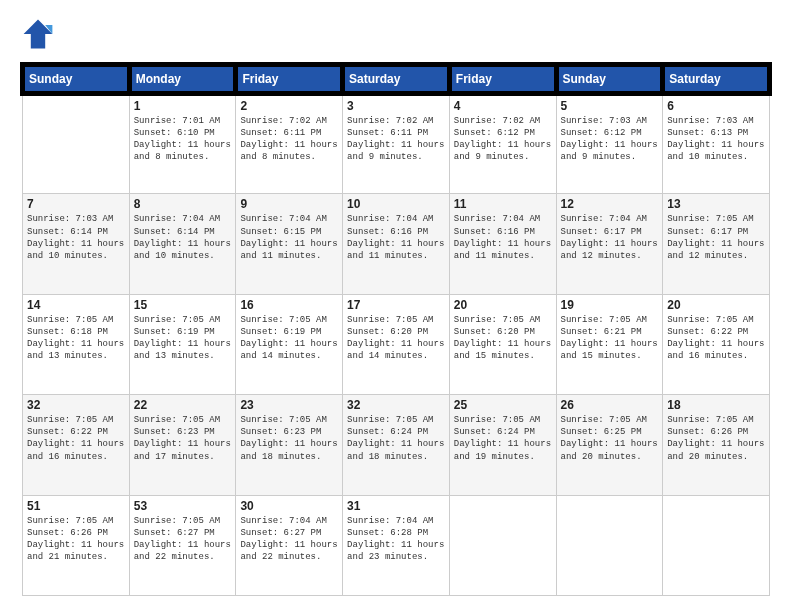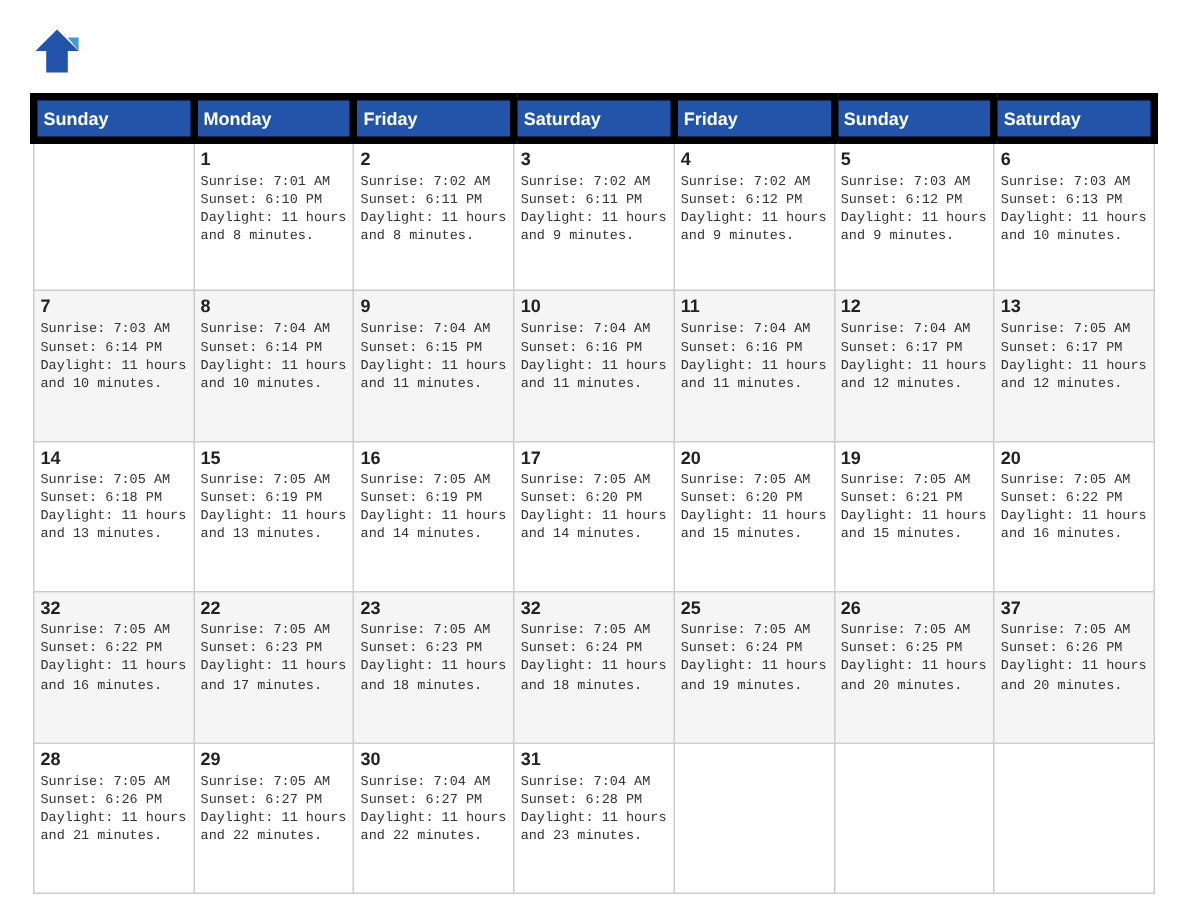--- a/index.html
+++ b/index.html
@@ -312,37 +312,37 @@
 and 19 minutes.</div>
           </td>
           <td>
             <span class="day-num">26</span>
             <div class="day-info" style="white-space: pre-line;">Sunrise: 7:05 AM
 Sunset: 6:25 PM
 Daylight: 11 hours
 and 20 minutes.</div>
           </td>
           <td>
-            <span class="day-num">37</span>
+            <span class="day-num">18</span>
             <div class="day-info" style="white-space: pre-line;">Sunrise: 7:05 AM
 Sunset: 6:26 PM
 Daylight: 11 hours
 and 20 minutes.</div>
           </td>
         </tr>
         <tr>
           <td>
-            <span class="day-num">28</span>
+            <span class="day-num">51</span>
             <div class="day-info" style="white-space: pre-line;">Sunrise: 7:05 AM
 Sunset: 6:26 PM
 Daylight: 11 hours
 and 21 minutes.</div>
           </td>
           <td>
-            <span class="day-num">29</span>
+            <span class="day-num">53</span>
             <div class="day-info" style="white-space: pre-line;">Sunrise: 7:05 AM
 Sunset: 6:27 PM
 Daylight: 11 hours
 and 22 minutes.</div>
           </td>
           <td>
             <span class="day-num">30</span>
             <div class="day-info" style="white-space: pre-line;">Sunrise: 7:04 AM
 Sunset: 6:27 PM
 Daylight: 11 hours

